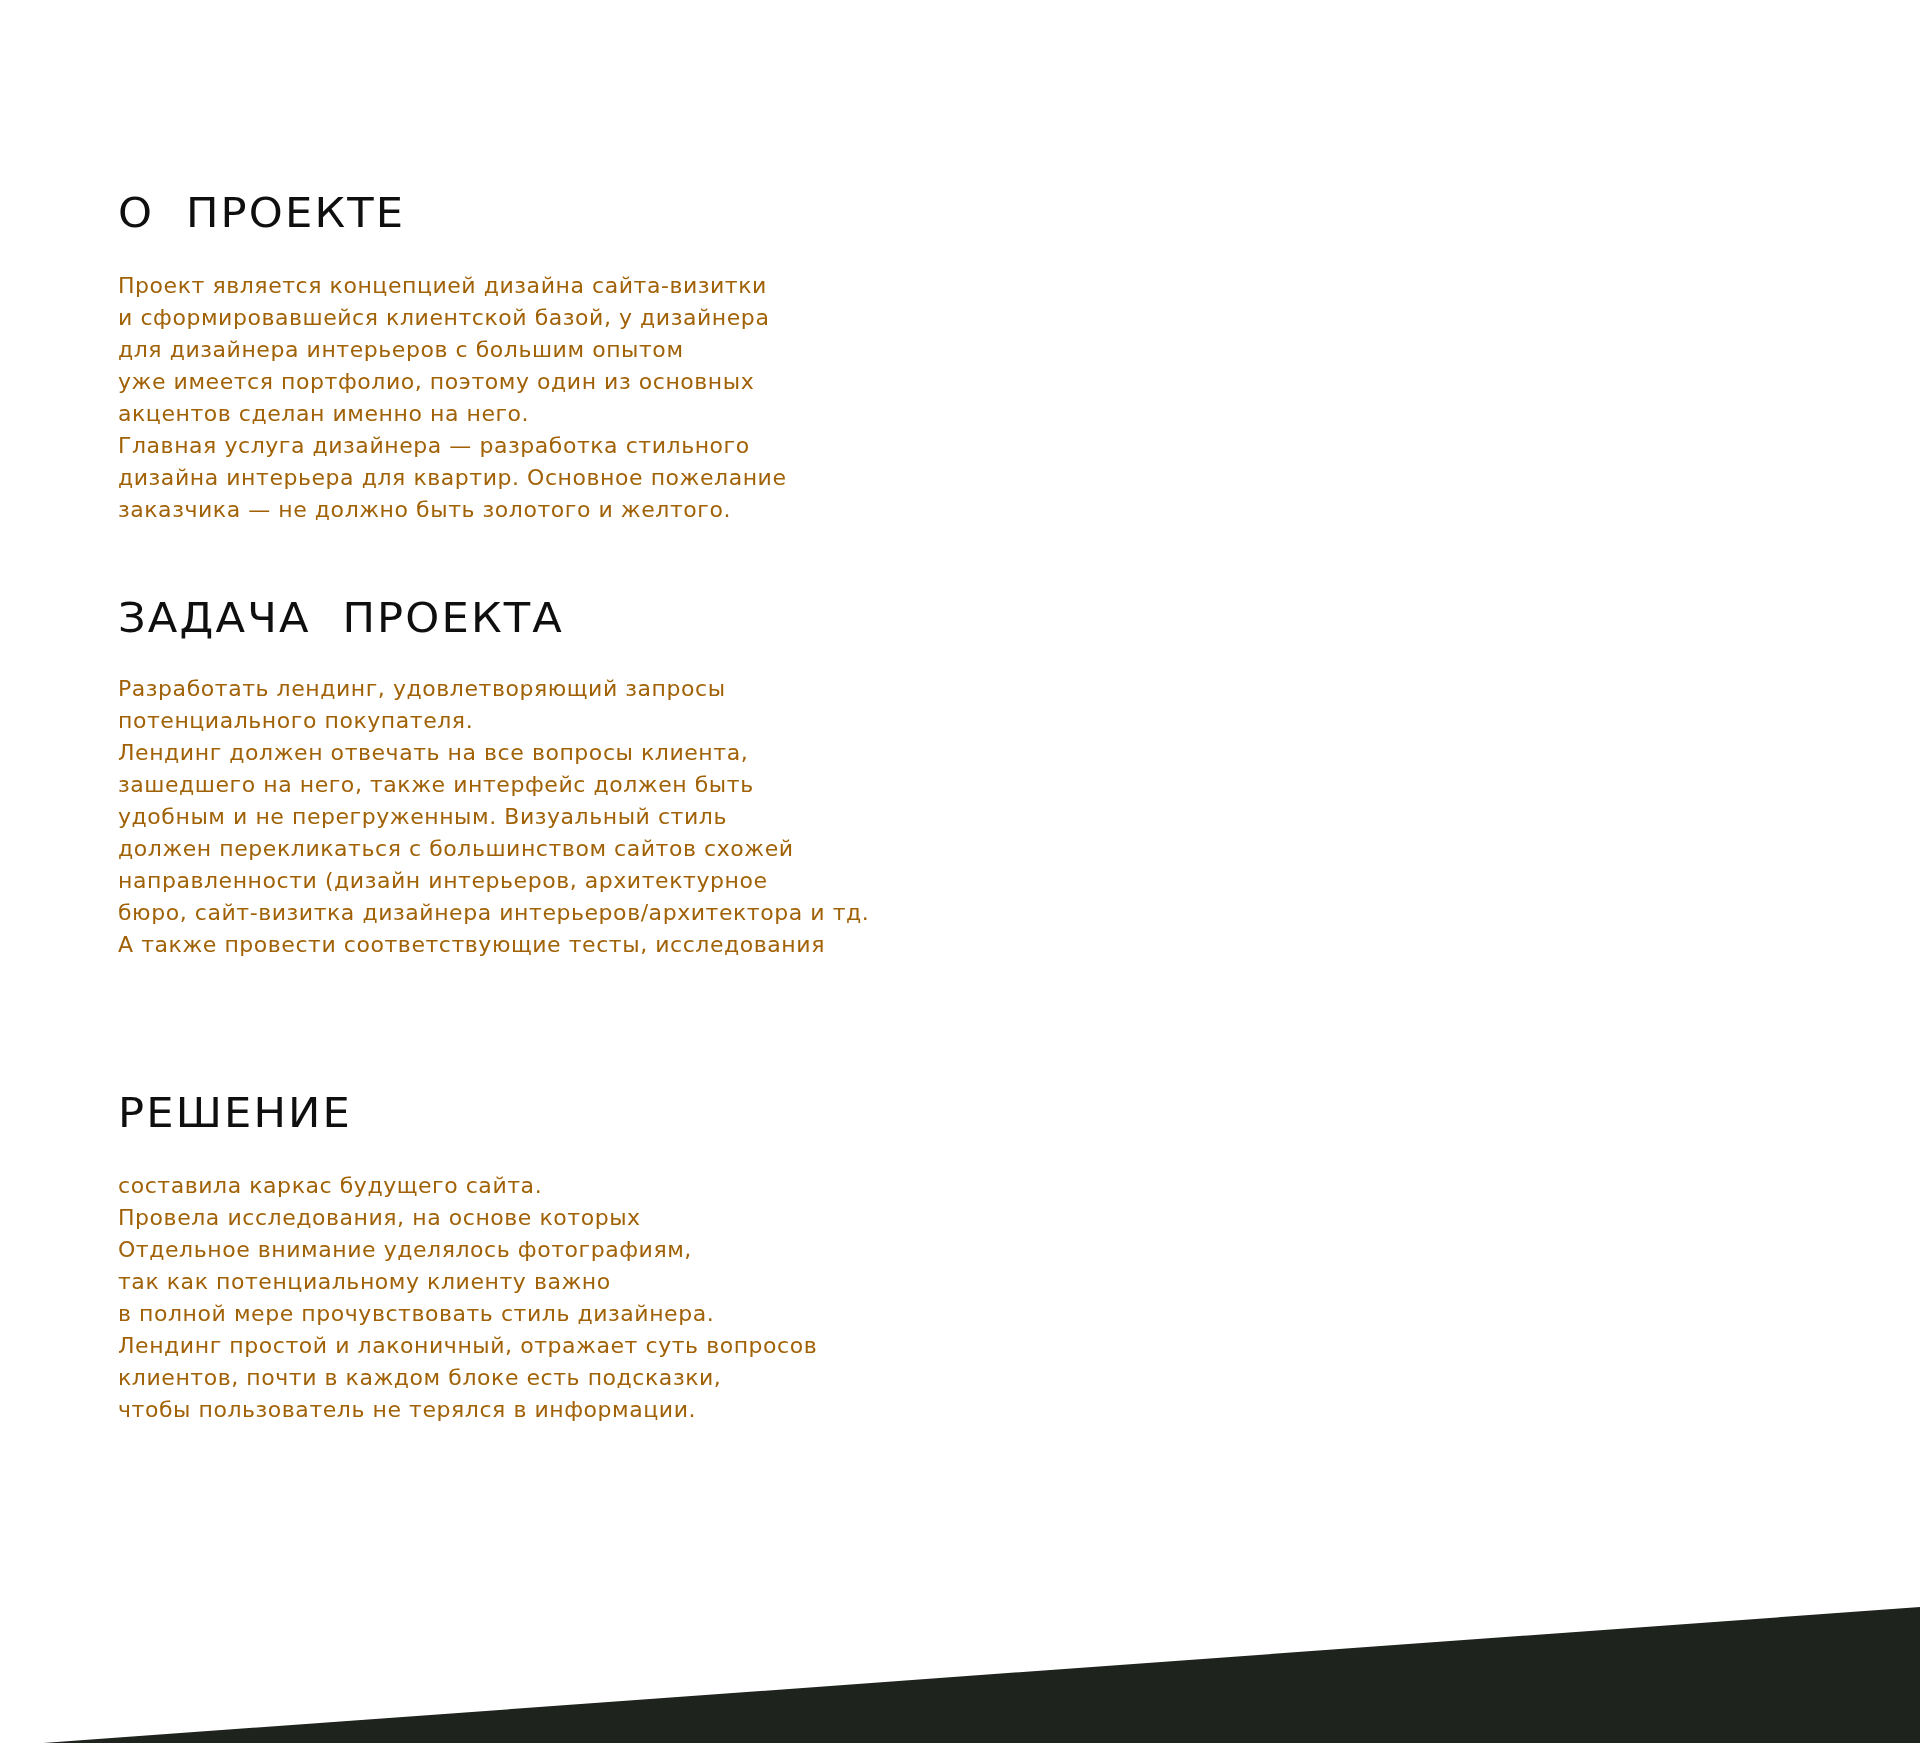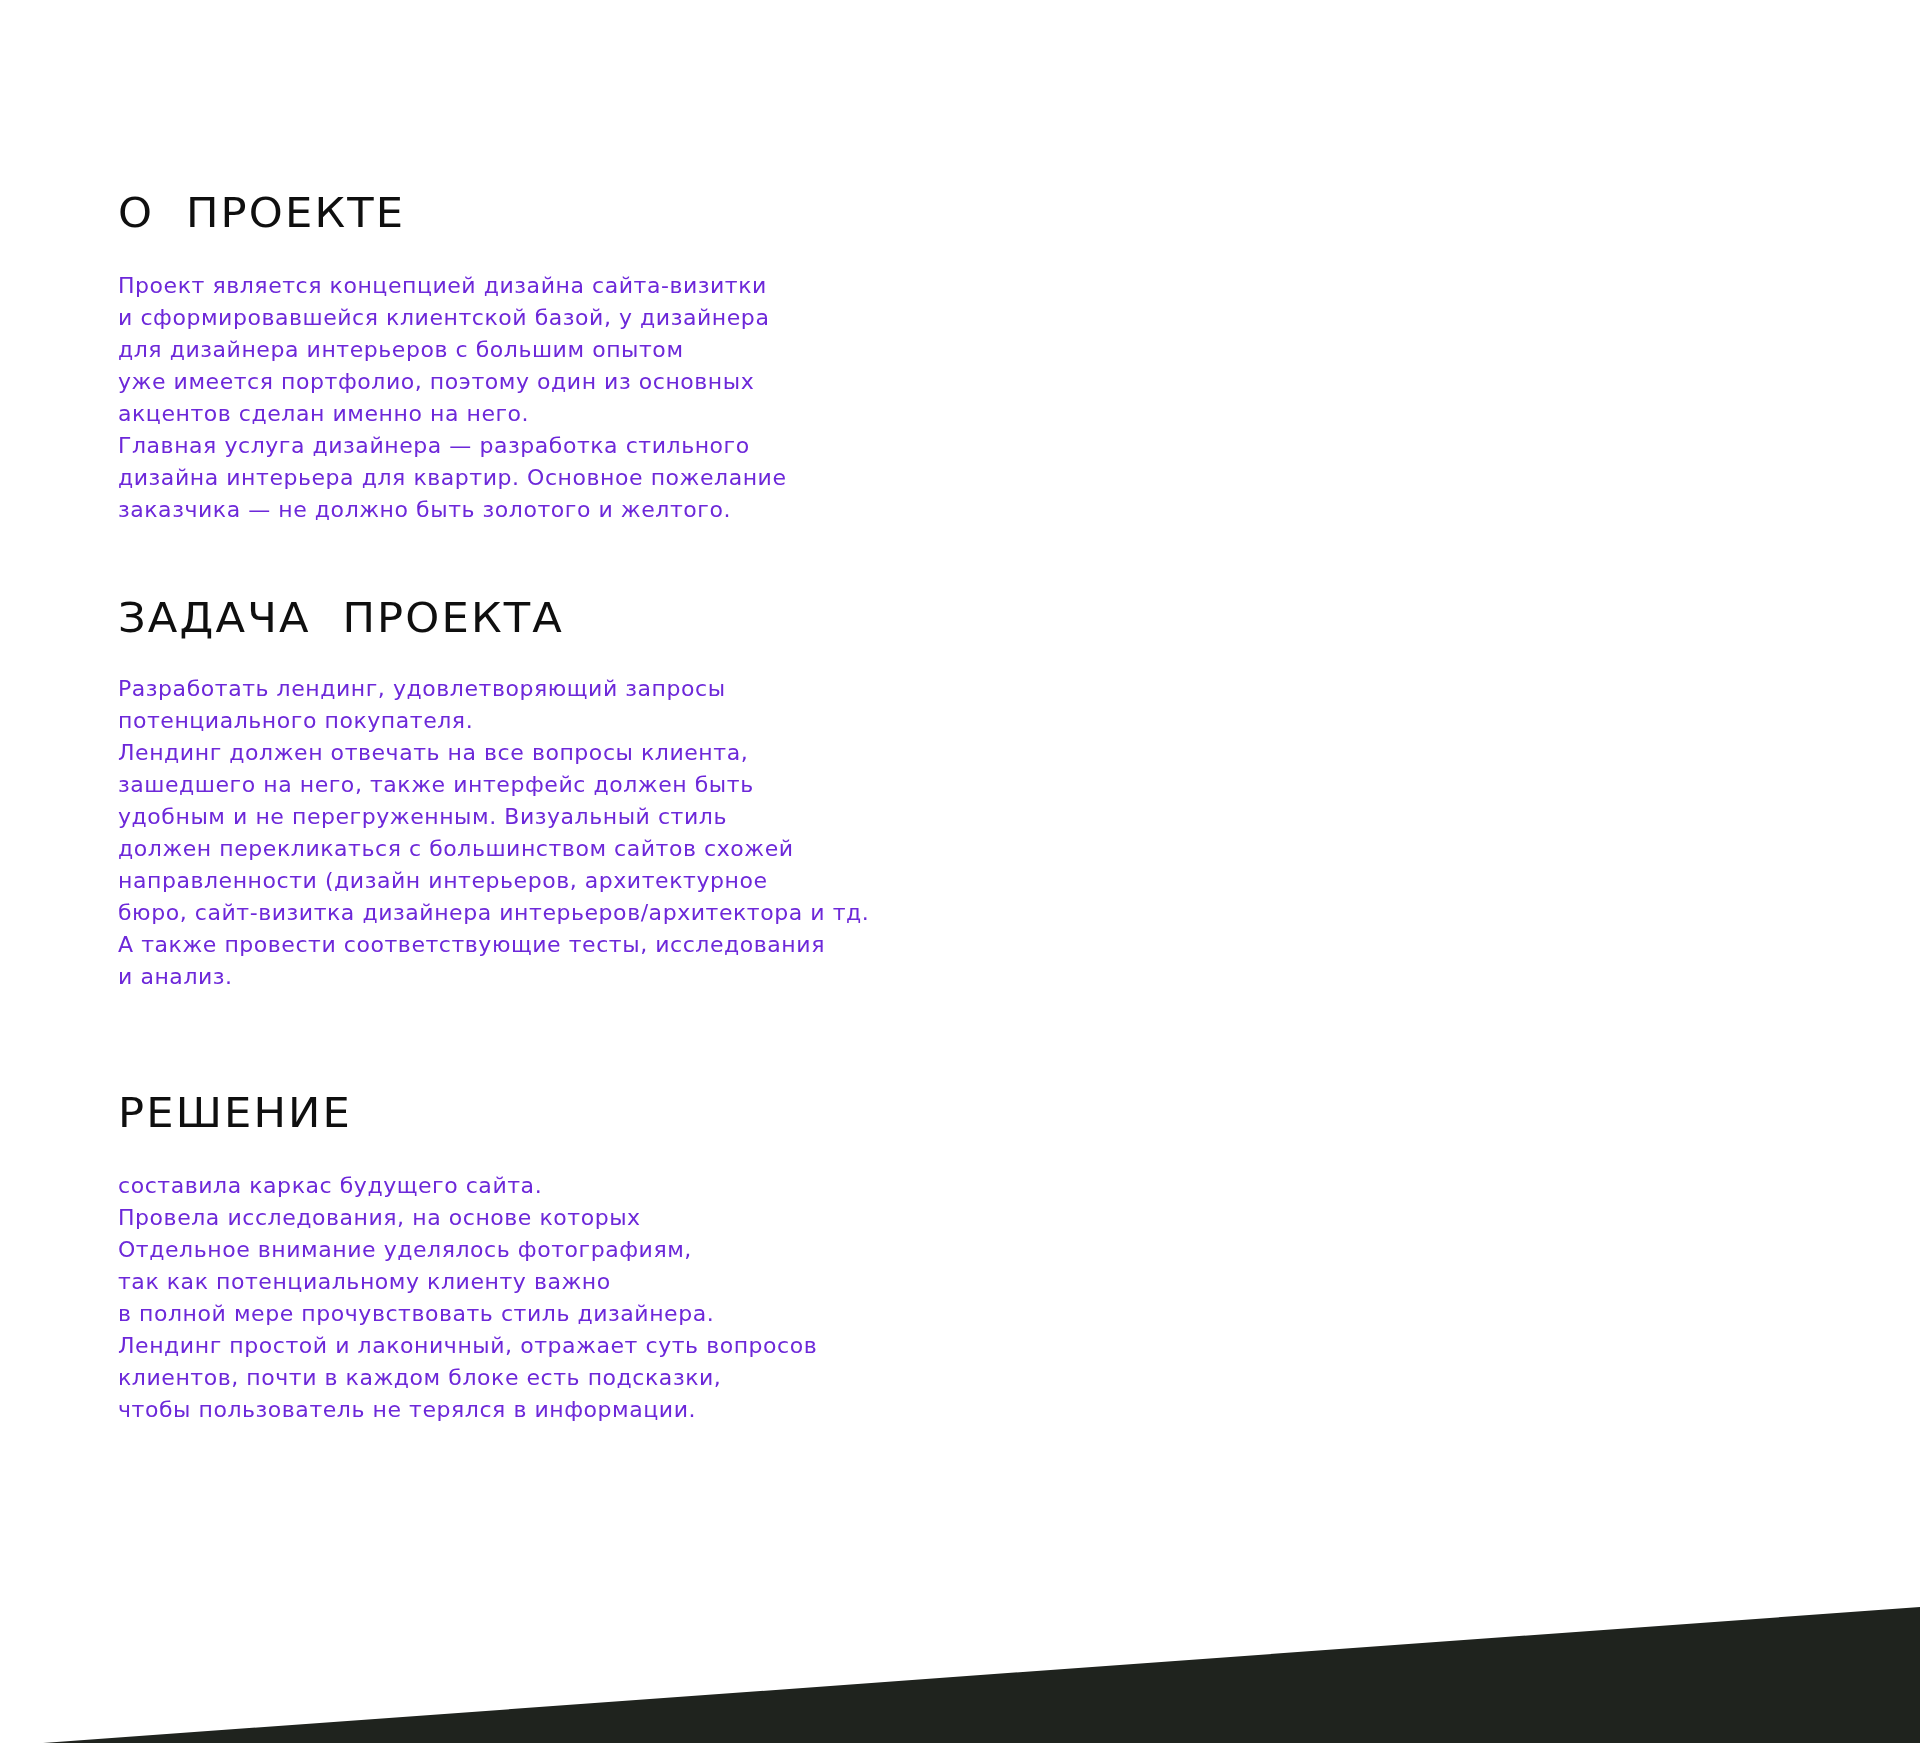--- a/index.html
+++ b/index.html
@@ -28,21 +28,21 @@
       white-space: pre;
       transform-origin: left top;
       transform: scaleX(1.08);
       -webkit-text-stroke: 0px;
     }
     .body {
       margin: 0;
       font-family: "DejaVu Sans", sans-serif;
       font-size: 22px;
       line-height: 32px;
-      color: #6d28d9;
+      color: #a16207;
       letter-spacing: 0.55px;
       white-space: nowrap;
     }
     .body .line {
       display: block;
       height: 32px;
     }
     #s1 { top: 193px; }
     #s1 .body { margin-top: 37px; }
     #s2 { top: 598px; }
@@ -81,21 +81,20 @@
   <p class="body">
     <span class="line">Разработать лендинг, удовлетворяющий запросы</span>
     <span class="line">потенциального покупателя.</span>
     <span class="line">Лендинг должен отвечать на все вопросы клиента,</span>
     <span class="line">зашедшего на него, также интерфейс должен быть</span>
     <span class="line">удобным и не перегруженным. Визуальный стиль</span>
     <span class="line">должен перекликаться с большинством сайтов схожей</span>
     <span class="line">направленности (дизайн интерьеров, архитектурное</span>
     <span class="line">бюро, сайт-визитка дизайнера интерьеров/архитектора и тд.</span>
     <span class="line">А также провести соответствующие тесты, исследования</span>
-    <span class="line">и анализ.</span>
   </p>
 </div>
 
 <div class="section" id="s3">
   <h2 class="heading">РЕШЕНИЕ</h2>
   <p class="body">
     <span class="line">составила каркас будущего сайта.</span>
     <span class="line">Провела исследования, на основе которых</span>
     <span class="line">Отдельное внимание уделялось фотографиям,</span>
     <span class="line">так как потенциальному клиенту важно</span>

